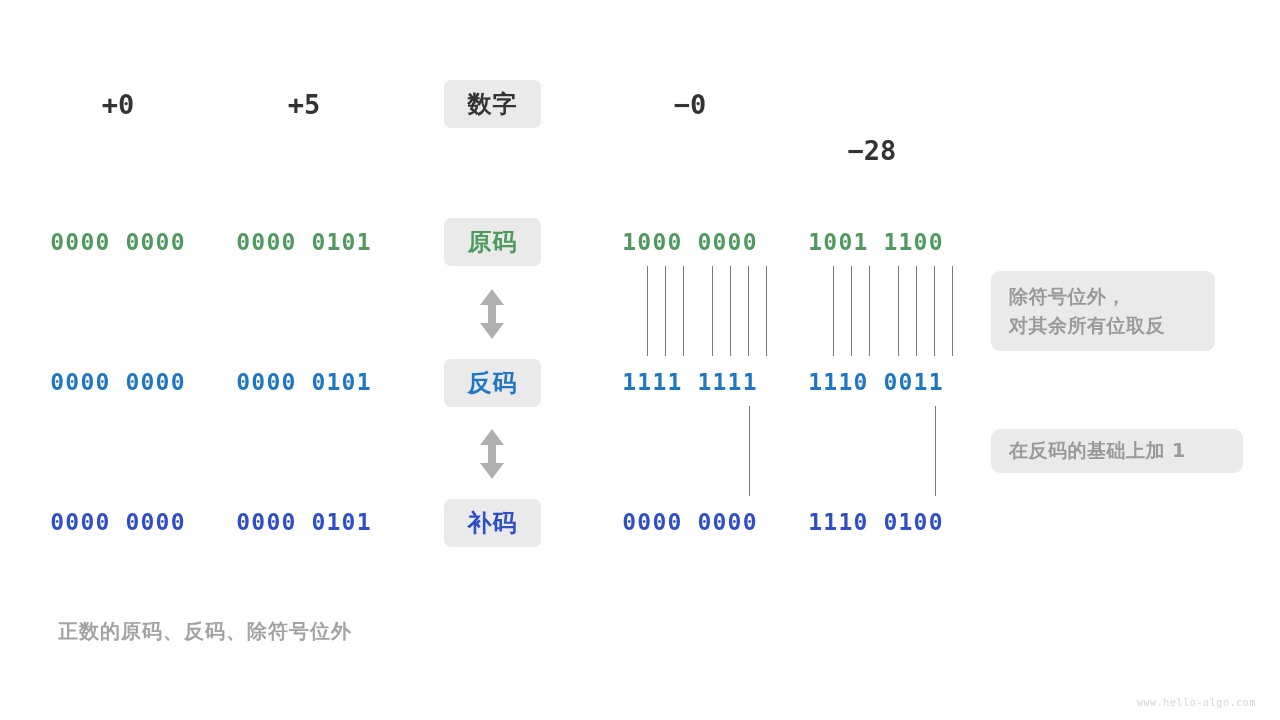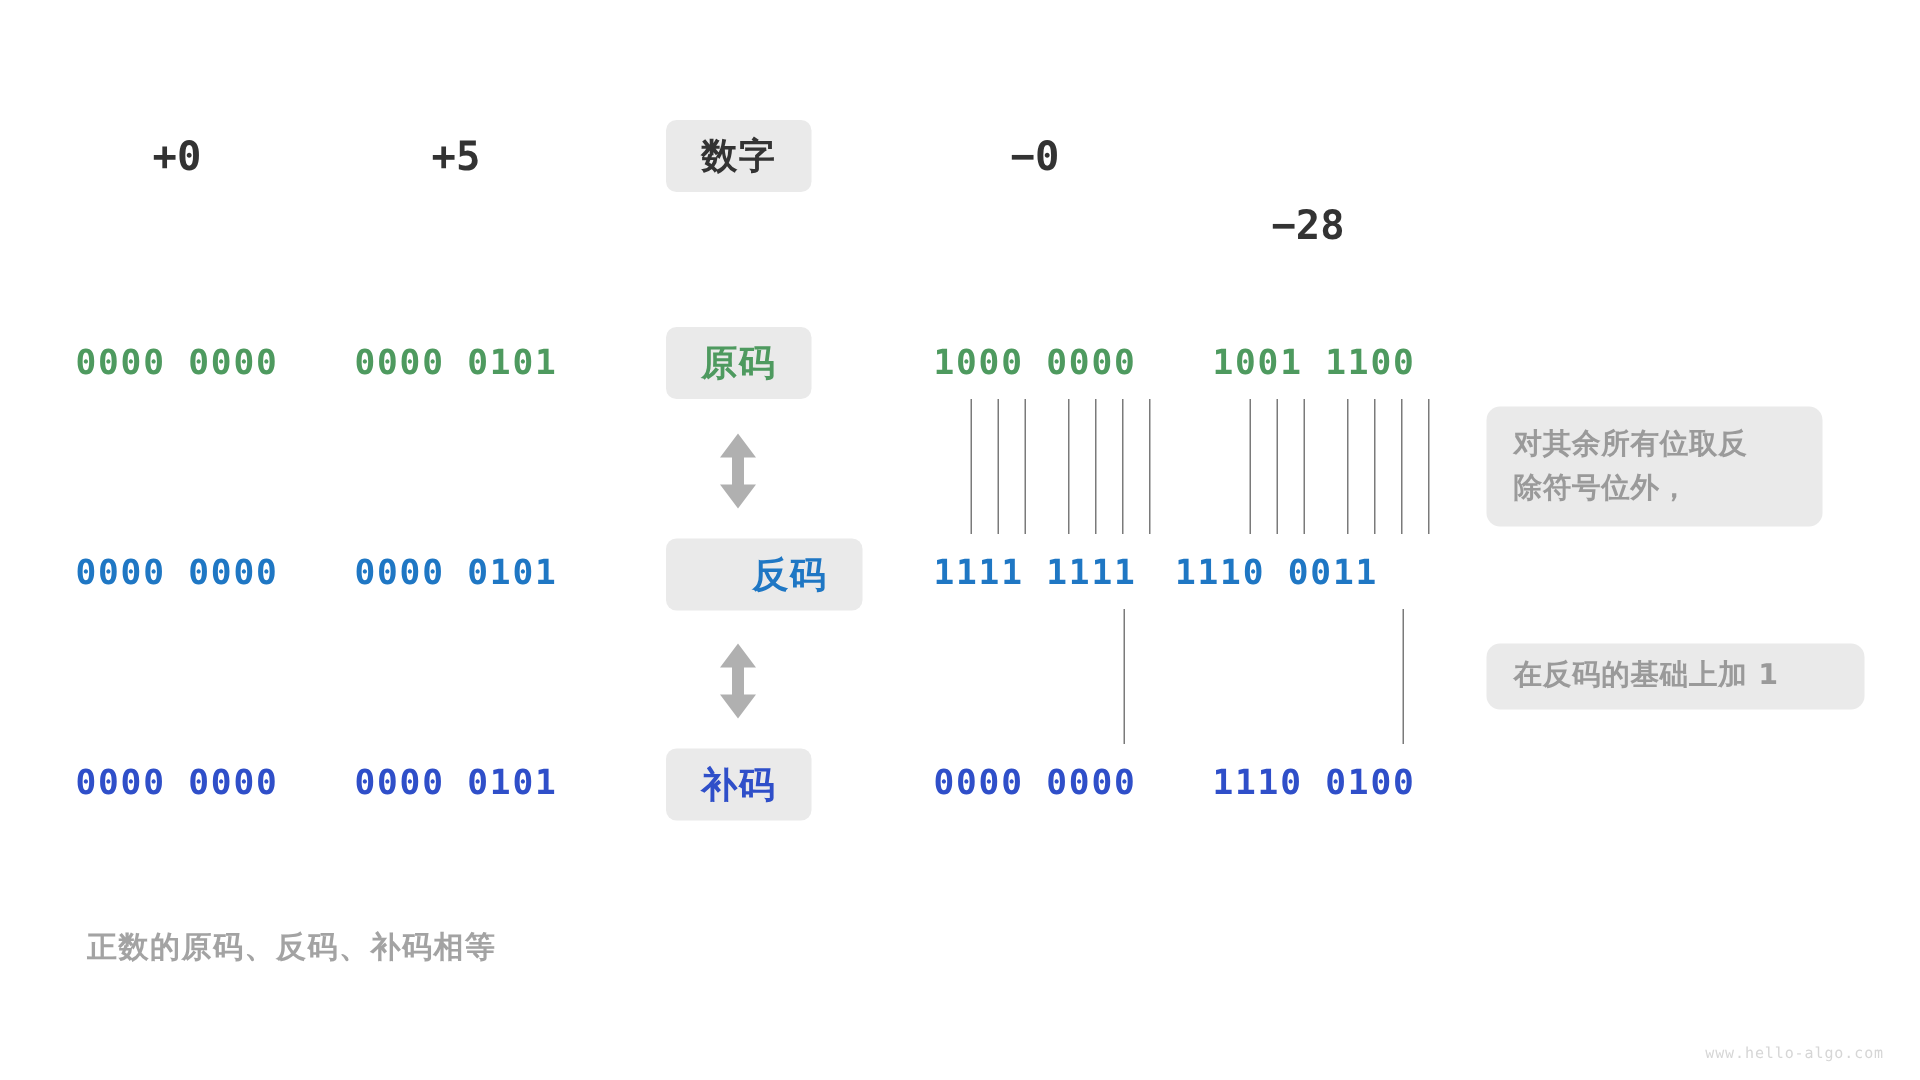--- a/index.html
+++ b/index.html
@@ -143,25 +143,25 @@
   <div class="pill green" style="left:444px; top:218px; width:97px; height:48px;">原码</div>
 
   <div class="cell bits green" style="left:620px; top:226px; width:140px; height:32px;">1000 0000</div>
 
   <div class="cell bits green" style="left:806px; top:226px; width:140px; height:32px;">1001 1100</div>
 
   <div class="cell bits blue" style="left:48px; top:366px; width:140px; height:32px;">0000 0000</div>
 
   <div class="cell bits blue" style="left:234px; top:366px; width:140px; height:32px;">0000 0101</div>
 
-  <div class="pill blue" style="left:444px; top:359px; width:97px; height:48px;padding-left:34px;">反码</div>
+  <div class="pill blue" style="left:444px; top:359px; width:97px; height:48px;">反码</div>
 
   <div class="cell bits blue" style="left:620px; top:366px; width:140px; height:32px;">1111 1111</div>
 
-  <div class="cell bits blue" style="left:781px; top:366px; width:140px; height:32px;">1110 0011</div>
+  <div class="cell bits blue" style="left:806px; top:366px; width:140px; height:32px;">1110 0011</div>
 
   <div class="cell bits indigo" style="left:48px; top:506px; width:140px; height:32px;">0000 0000</div>
 
   <div class="cell bits indigo" style="left:234px; top:506px; width:140px; height:32px;">0000 0101</div>
 
   <div class="pill indigo" style="left:444px; top:499px; width:97px; height:48px;">补码</div>
 
   <div class="cell bits indigo" style="left:620px; top:506px; width:140px; height:32px;">0000 0000</div>
 
   <div class="cell bits indigo" style="left:806px; top:506px; width:140px; height:32px;">1110 0100</div>
@@ -191,26 +191,26 @@
     </svg>
   </div>
 
   <div class="dblarrow" style="left:475px; top:428px;">
     <svg width="34" height="52" viewBox="0 0 34 52" xmlns="http://www.w3.org/2000/svg" aria-hidden="true">
       <path d="M17 1 L29 17 L21 17 L21 35 L29 35 L17 51 L5 35 L13 35 L13 17 L5 17 Z" fill="#b0b0b0"></path>
     </svg>
   </div>
 
   <div class="note" style="left:991px; top:271px; width:224px; height:80px;">
+    <span>除符号位外，</span>
     <span>对其余所有位取反</span>
-    <span>除符号位外，</span>
   </div>
 
   <div class="note" style="left:991px; top:429px; width:252px; height:44px;">
     <span>在反码的基础上加  1</span>
   </div>
 
-  <div class="caption" style="left:58px; top:618px;">正数的原码、反码、补码相等</div>
+  <div class="caption" style="left:58px; top:618px;">正数的原码、反码、除符号位外</div>
 
 
   <div class="watermark">www.hello-algo.com</div>
 
 </div>
 
 </body></html>

